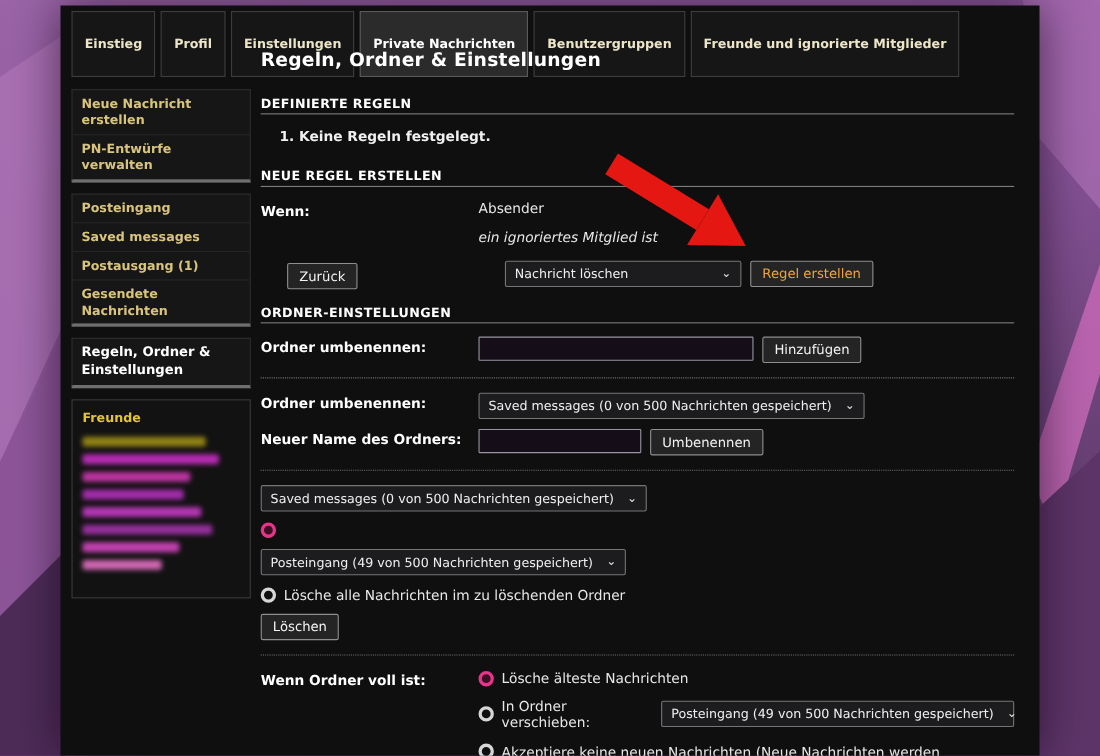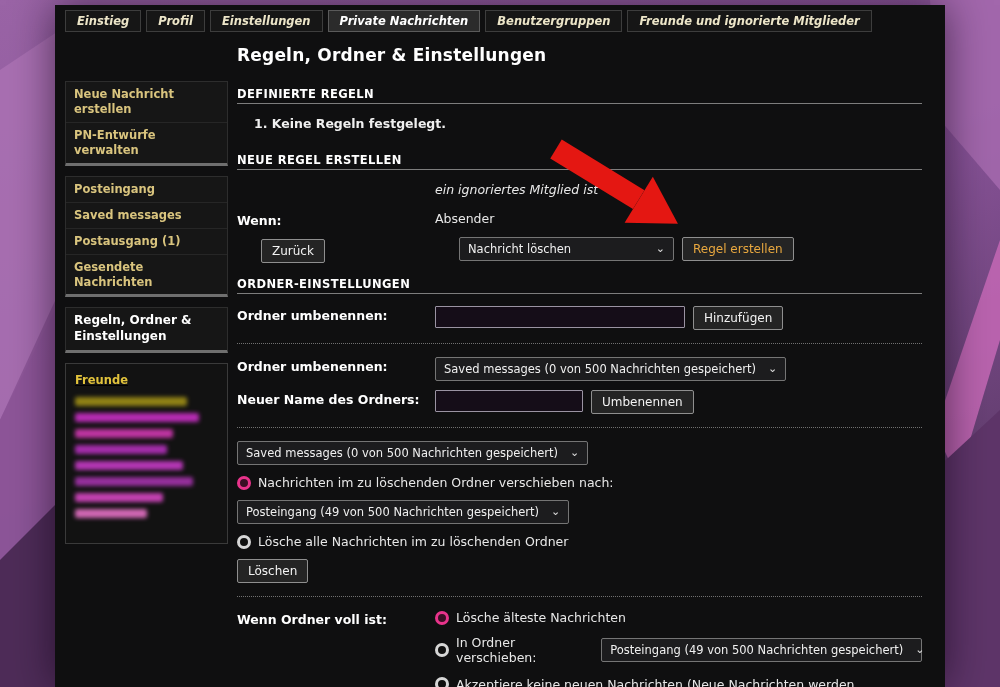--- a/index.html
+++ b/index.html
@@ -11,33 +11,33 @@
   .wallpaper { position:absolute; inset:0; z-index:0; }
   .panel {
     position:absolute; left:55px; top:5px; width:890px; height:682px;
     background:#0f0f10; z-index:10;
     box-shadow:0 0 40px rgba(15,4,20,.6);
   }
   
   .tabs { position:absolute; top:5px; left:10px; display:flex; gap:5px; }
   .tab {
     background:#161616; border:1px solid #3d3d3d; color:#ece5c8;
-    font-size:11.5px; font-weight:700; padding:3px 11px; cursor:pointer; white-space:nowrap;font-style:italic;
+    font-size:11.5px; font-weight:700; padding:22px 11px; cursor:pointer; white-space:nowrap;
   }
   .tab.active { background:#2b2b2b; color:#ffffff; border-color:#5a5a5a; }
   
   .sidebar { position:absolute; left:10px; top:76px; width:163px; }
   .sgroup { background:#161616; border:1px solid #2d2d2d; border-bottom:3px solid #6f6f6f; margin-bottom:10px; }
   .sitem {
     padding:5px 8px; font-size:11.5px; font-weight:700; color:#d9c47e;
     border-top:1px solid #262626; cursor:pointer; line-height:1.3;
   }
   .sitem:first-child { border-top:none; }
   .sitem.active { color:#ffffff; font-size:12px; }
-  .friends { margin-top:2px; border:1px solid #3a3a3a; background:#121212; padding:9px 9px 18px;text-decoration:underline; }
+  .friends { margin-top:2px; border:1px solid #3a3a3a; background:#121212; padding:9px 9px 18px; }
   .friends-title { color:#e2c33c; font-size:11.5px; font-weight:700; margin-bottom:10px; }
   .fbar { height:9px; border-radius:2px; margin:7px 0; filter:blur(2.2px); opacity:.92; }
   
   .main { position:absolute; left:182px; top:40px; right:23px; color:#e8e8e8; }
   .page-title { margin:0 0 22px; font-size:17px; font-weight:600; color:#ffffff; letter-spacing:.2px; }
   .sechead {
     color:#ffffff; font-size:11.5px; font-weight:700; letter-spacing:.4px;
     border-bottom:1px solid #7d7d7d; padding-bottom:2px; margin:14px 0 12px;
   }
   .sechead.first { margin-top:2px; }
@@ -138,27 +138,27 @@
   <div class="main">
     <h1 class="page-title">Regeln, Ordner &amp; Einstellungen</h1>
 
     <div class="sechead first">DEFINIERTE REGELN</div>
     <div class="rule-item">
       <span>1.</span>
       <span>Keine Regeln festgelegt.</span>
     </div>
 
     <div class="sechead">NEUE REGEL ERSTELLEN</div>
+    <div class="row">
+      <div class="lbl">Wenn:</div>
+      <div class="val">Absender</div>
+    </div>
     <div class="row" style="margin-bottom:14px;">
       <div class="lbl"></div>
       <div class="val italic">ein ignoriertes Mitglied ist</div>
-    </div>
-    <div class="row">
-      <div class="lbl">Wenn:</div>
-      <div class="val">Absender</div>
     </div>
     <div class="row" style="margin-bottom:6px;padding-left:24px;">
       <div class="lbl">
         <button class="btn">Zurück</button>
       </div>
       <div class="val hflex">
         <div class="sel w215">
           <span>Nachricht löschen</span>
           <span class="chev">⌄</span>
         </div>
@@ -198,21 +198,20 @@
     <hr class="dots">
 
     <div class="row">
       <div class="val">
         <div class="sel wide">
           <span>Saved messages (0 von 500 Nachrichten gespeichert)</span>
           <span class="chev">⌄</span>
         </div>
         <div class="optline">
           <span class="radio on"></span>
-          <span>Nachrichten im zu löschenden Ordner verschieben nach:</span>
         </div>
         <div class="sel wide">
           <span>Posteingang (49 von 500 Nachrichten gespeichert)</span>
           <span class="chev">⌄</span>
         </div>
         <div class="optline">
           <span class="radio off"></span>
           <span>Lösche alle Nachrichten im zu löschenden Ordner</span>
         </div>
         <div class="subgap">

